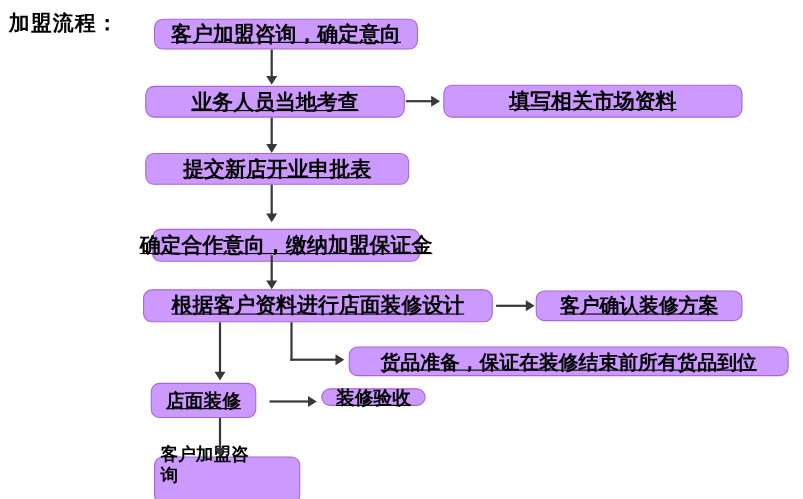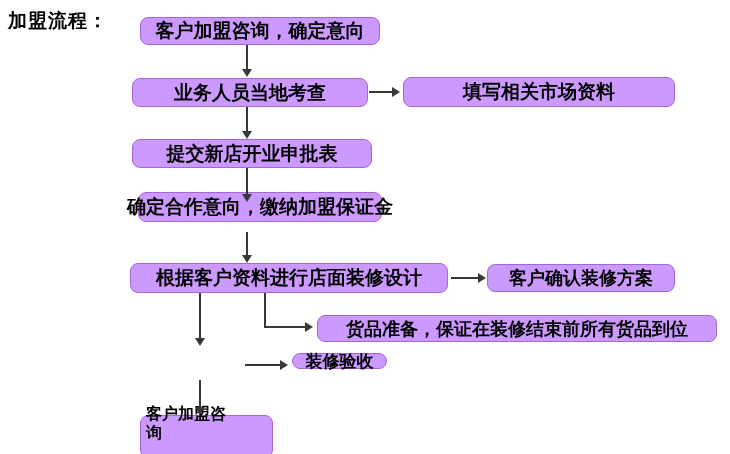--- a/index.html
+++ b/index.html
@@ -28,41 +28,42 @@
     position:absolute;
     background:var(--node-fill);
     border:1.5px solid var(--node-border);
     border-radius:8px;
     color:var(--text);
     font-weight:bold;
     font-size:19px;
     display:flex;align-items:center;justify-content:center;
     white-space:nowrap;
     box-sizing:border-box;
+    text-decoration:underline;
   }
   .vline{position:absolute;width:2px;background:var(--connector);}
   .hline{position:absolute;height:2px;background:var(--connector);}
   .arrow-down{
     position:absolute;width:0;height:0;
     border-left:5px solid transparent;
     border-right:5px solid transparent;
     border-top:8px solid var(--connector);
   }
   .arrow-right{
     position:absolute;width:0;height:0;
     border-top:5px solid transparent;
     border-bottom:5px solid transparent;
     border-left:8px solid var(--connector);
   }
   
   .n-consult{left:140px;top:17px;width:240px;height:28px;}
   .n-survey{left:132px;top:78px;width:236px;height:29px;}
   .n-market{left:403px;top:77px;width:272px;height:30px;}
   .n-approval{left:132px;top:139px;width:240px;height:29px;}
-  .n-deposit{left:138px;top:192px;width:244px;height:30px;}
+  .n-deposit{left:138px;top:208px;width:244px;height:30px;}
   .n-design{left:130px;top:263px;width:318px;height:30px;}
   .n-confirm{left:487px;top:264px;width:188px;height:28px;font-size:18px;}
   .n-goods{left:317px;top:315px;width:400px;height:27px;font-size:18px;}
   .n-renov{left:137px;top:348px;width:96px;height:32px;font-size:17px;}
   .n-accept{left:292px;top:353px;width:95px;height:16px;font-size:17px;}
   .n-opening{left:140px;top:415px;width:133px;height:43px;}
   .n-opening-text{
     position:absolute;left:146px;top:404px;width:84px;
     font-weight:bold;font-size:16px;line-height:19px;
     color:var(--text);
@@ -88,20 +89,21 @@
   <div class="title">加盟流程：</div>
 
   <div class="node n-consult">客户加盟咨询，确定意向</div>
   <div class="node n-survey">业务人员当地考查</div>
   <div class="node n-market">填写相关市场资料</div>
   <div class="node n-approval">提交新店开业申批表</div>
   <div class="node n-deposit">确定合作意向，缴纳加盟保证金</div>
   <div class="node n-confirm">客户确认装修方案</div>
   <div class="node n-design">根据客户资料进行店面装修设计</div>
   <div class="node n-goods">货品准备，保证在装修结束前所有货品到位</div>
+  <div class="node n-renov">店面装修</div>
   <div class="node n-accept">装修验收</div>
   <div class="node n-opening"></div>
   <div class="n-opening-text">客户加盟咨询</div>
 
   <div class="vline c1"></div>
   <div class="arrow-down a1"></div>
 
   <div class="hline c2"></div>
   <div class="arrow-right a2"></div>
 

